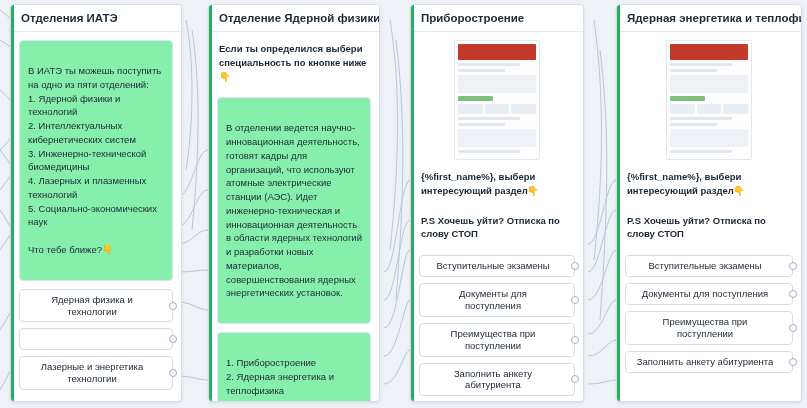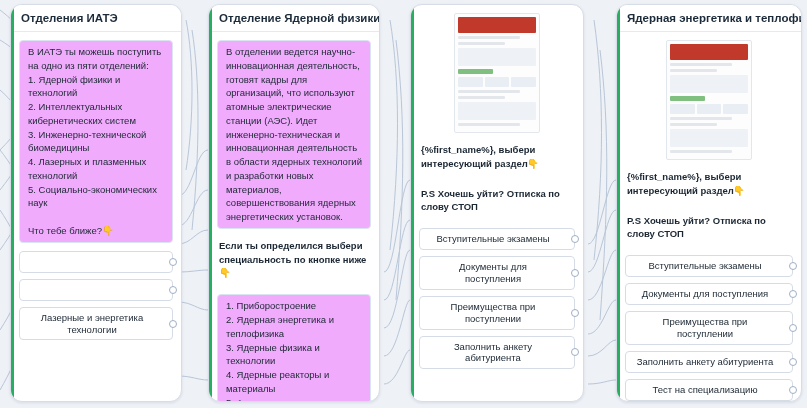--- a/index.html
+++ b/index.html
@@ -19,45 +19,45 @@
   .wires {
     position: absolute;
     left: 0; top: 0;
     width: 807px; height: 408px;
     pointer-events: none;
   }
   .card {
     position: absolute;
     background: #ffffff;
     border: 1px solid #d7dde6;
-    border-radius: 12px;
+    border-radius: 4px;
     box-shadow: 0 1px 3px rgba(30,50,80,0.10);
     box-sizing: border-box;
     overflow: hidden;
   }
   .card-header {
     height: 26px;
     line-height: 26px;
     padding: 0 10px;
     font-size: 11.5px;
     font-weight: bold;
     color: #1c2b3a;
     background: #ffffff;
     border-bottom: 1px solid #e6eaf0;
     white-space: nowrap;
     overflow: hidden;
   }
   .card-body {
     padding: 8px 8px 10px 8px;
   }
   .bubble {
-    background: #f0abfc;
+    background: #86efac;
     border: 1px solid #dbe5f1;
     border-radius: 4px;
-    padding: 4px 8px;
+    padding: 23px 8px;
     font-size: 9.5px;
     line-height: 1.45;
     color: #1b2733;
     white-space: pre-line;
     margin-bottom: 8px;
   }
   .bubble.plain {
     background: #ffffff;
     border: none;
     padding: 2px 2px 6px 2px;
@@ -195,51 +195,53 @@
     <div class="card-body">
       <div class="bubble">В ИАТЭ ты можешь поступить на одно из пяти отделений:
 1. Ядерной физики и технологий
 2. Интеллектуальных кибернетических систем
 3. Инженерно-технической биомедицины
 4. Лазерных и плазменных технологий
 5. Социально-экономических наук
 
 Что тебе ближе?👇</div>
       <div class="btn">
+          <span>Ядерная физика и технологии</span>
           <span class="port"></span>
         </div>
       <div class="btn">
           <span class="port"></span>
         </div>
       <div class="btn">
           <span>Лазерные и энергетика технологии</span>
           <span class="port"></span>
         </div>
 
     </div>
   </div>
 
   <div class="card" style="left:208px; top:4px; width:172px; height:398px;">
     <div class="left-bar"></div>
     <div class="card-header">Отделение Ядерной физики и технолог</div>
     <div class="card-body">
+      <div class="bubble plain">Если ты определился выбери специальность по кнопке ниже👇</div>
       <div class="bubble">В отделении ведется научно-инновационная деятельность, готовят кадры для организаций, что используют атомные электрические станции (АЭС). Идет инженерно-техническая и инновационная деятельность в области ядерных технологий и разработки новых материалов, совершенствования ядерных энергетических установок.</div>
-      <div class="bubble plain">Если ты определился выбери специальность по кнопке ниже👇</div>
       <div class="bubble">1. Приборостроение
 2. Ядерная энергетика и  теплофизика
 3. Ядерные физика и технологии
 4. Ядерные реакторы и материалы
 5. Атомные станции: проектирование, эксплуатация и инжиниринг
 6. Электроника и автоматика физических установок</div>
 
     </div>
   </div>
 
   <div class="card" style="left:410px; top:4px; width:174px; height:398px;">
     <div class="left-bar"></div>
+    <div class="card-header">Приборостроение</div>
     <div class="card-body">
       <div class="preview">
         <div class="pv-top"></div>
         <div class="pv-line m"></div>
         <div class="pv-line s"></div>
         <div class="pv-block"></div>
         <div class="pv-green"></div>
         <div class="pv-grid">
             <span></span>
             <span></span>
@@ -303,21 +305,17 @@
           <span class="port"></span>
         </div>
       <div class="btn">
           <span>Преимущества при поступлении</span>
           <span class="port"></span>
         </div>
       <div class="btn">
           <span>Заполнить анкету абитуриента</span>
           <span class="port"></span>
         </div>
-      <div class="btn">
-          <span>Тест на специализацию</span>
-          <span class="port"></span>
-        </div>
 
     </div>
   </div>
 
 </div>
 
 </body></html>

